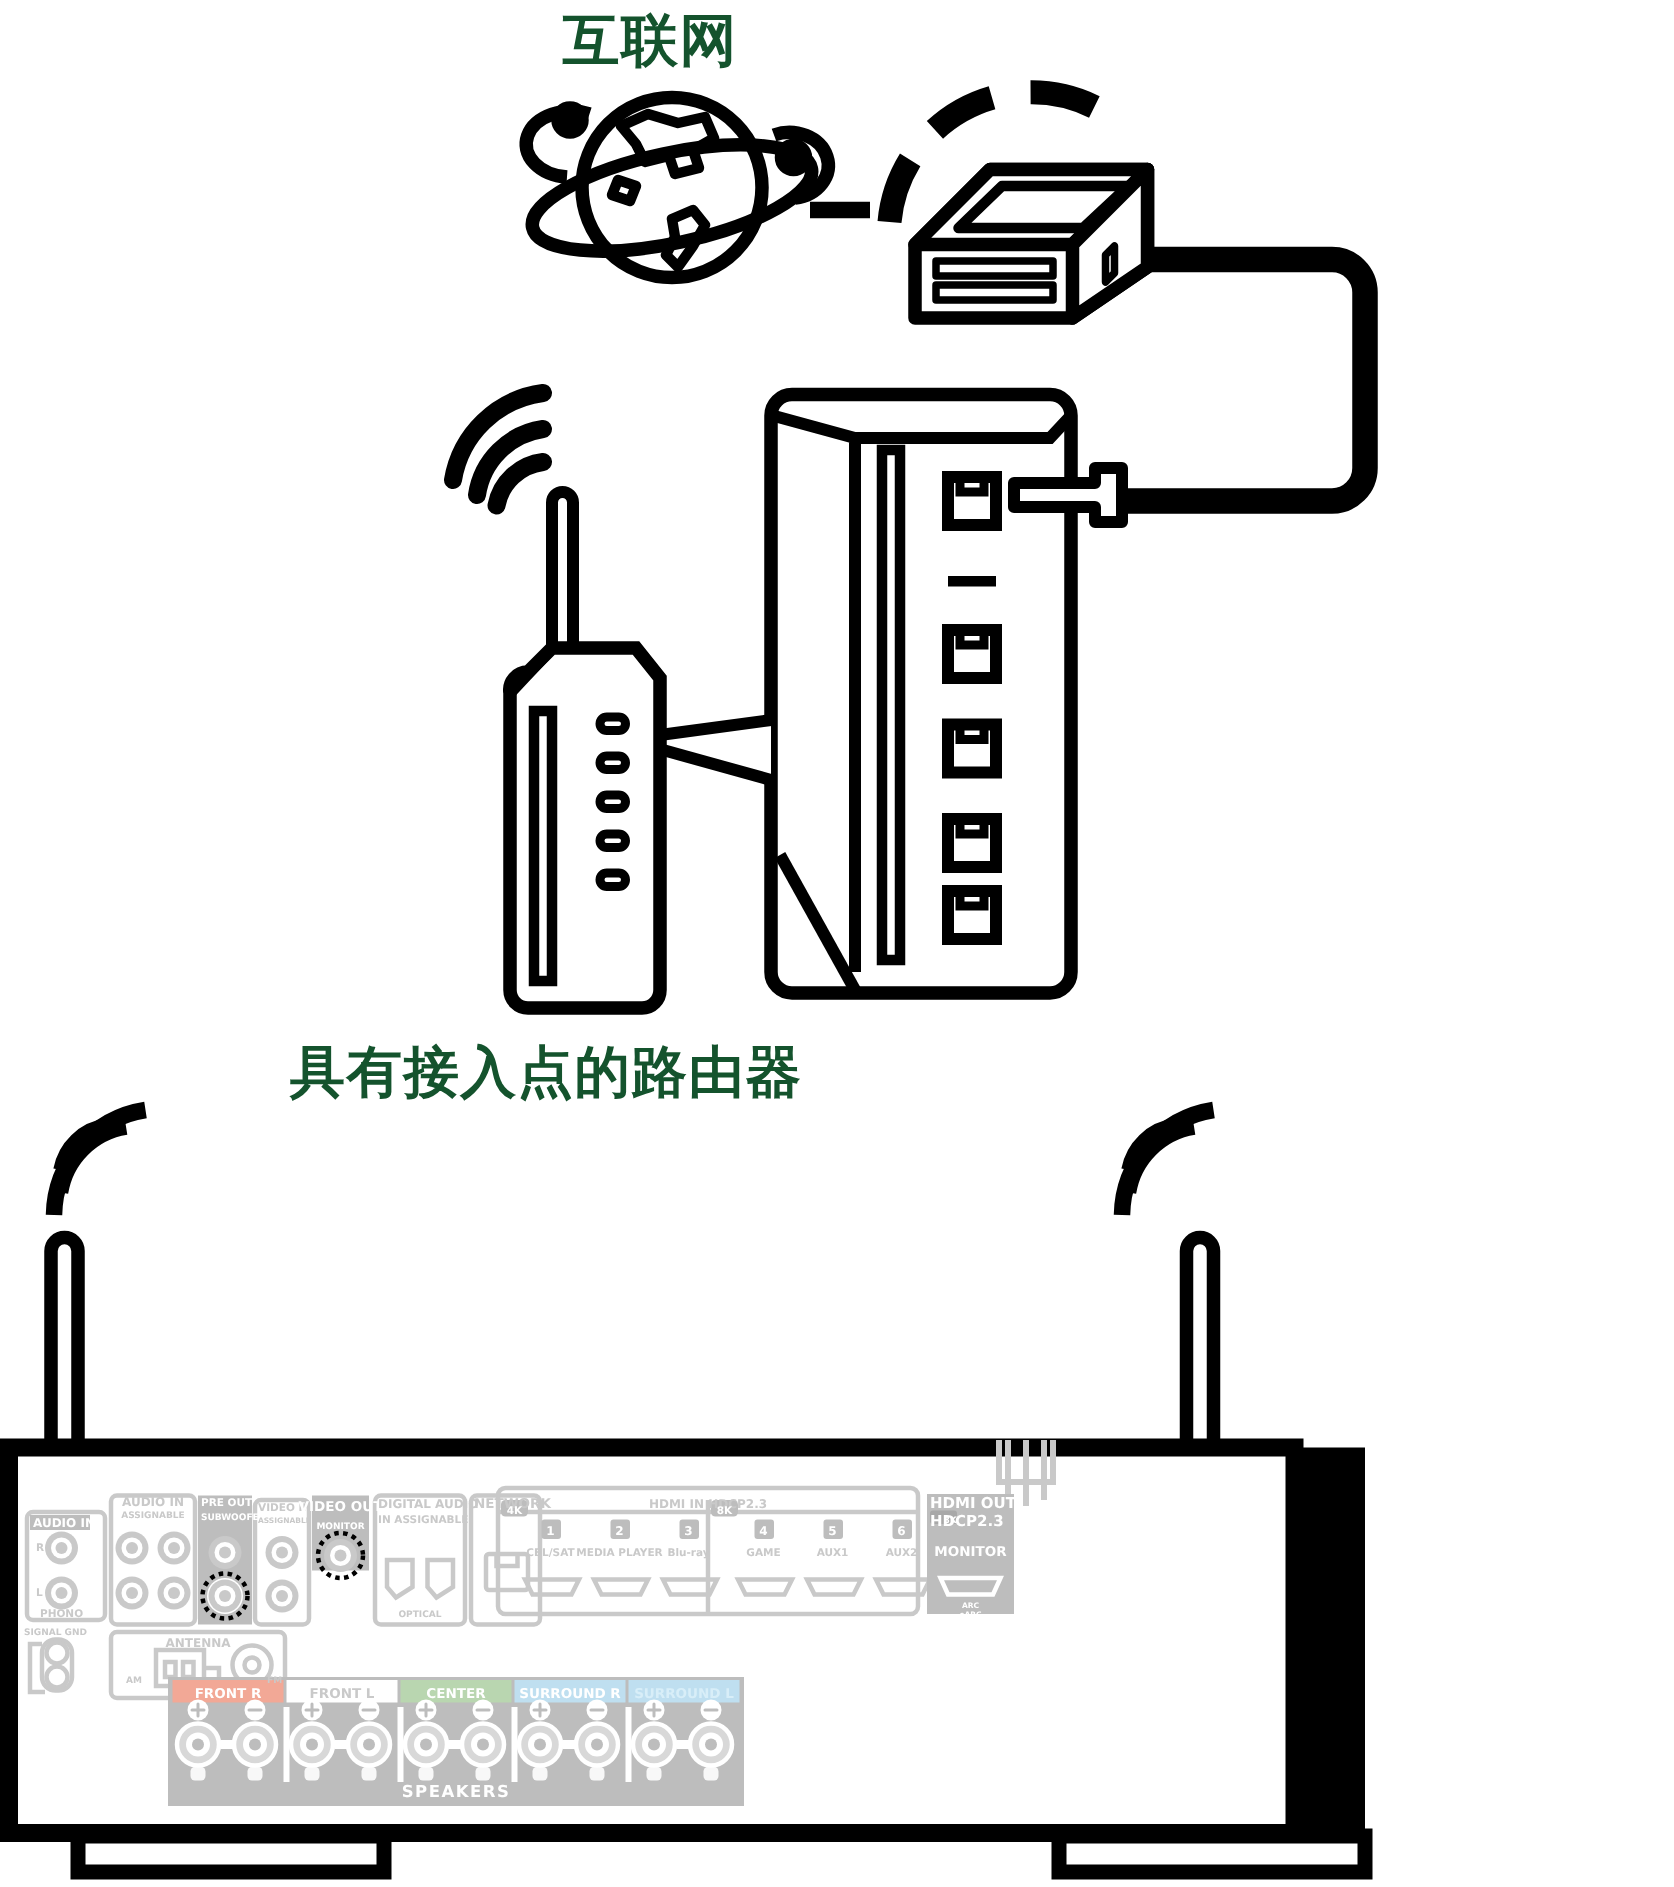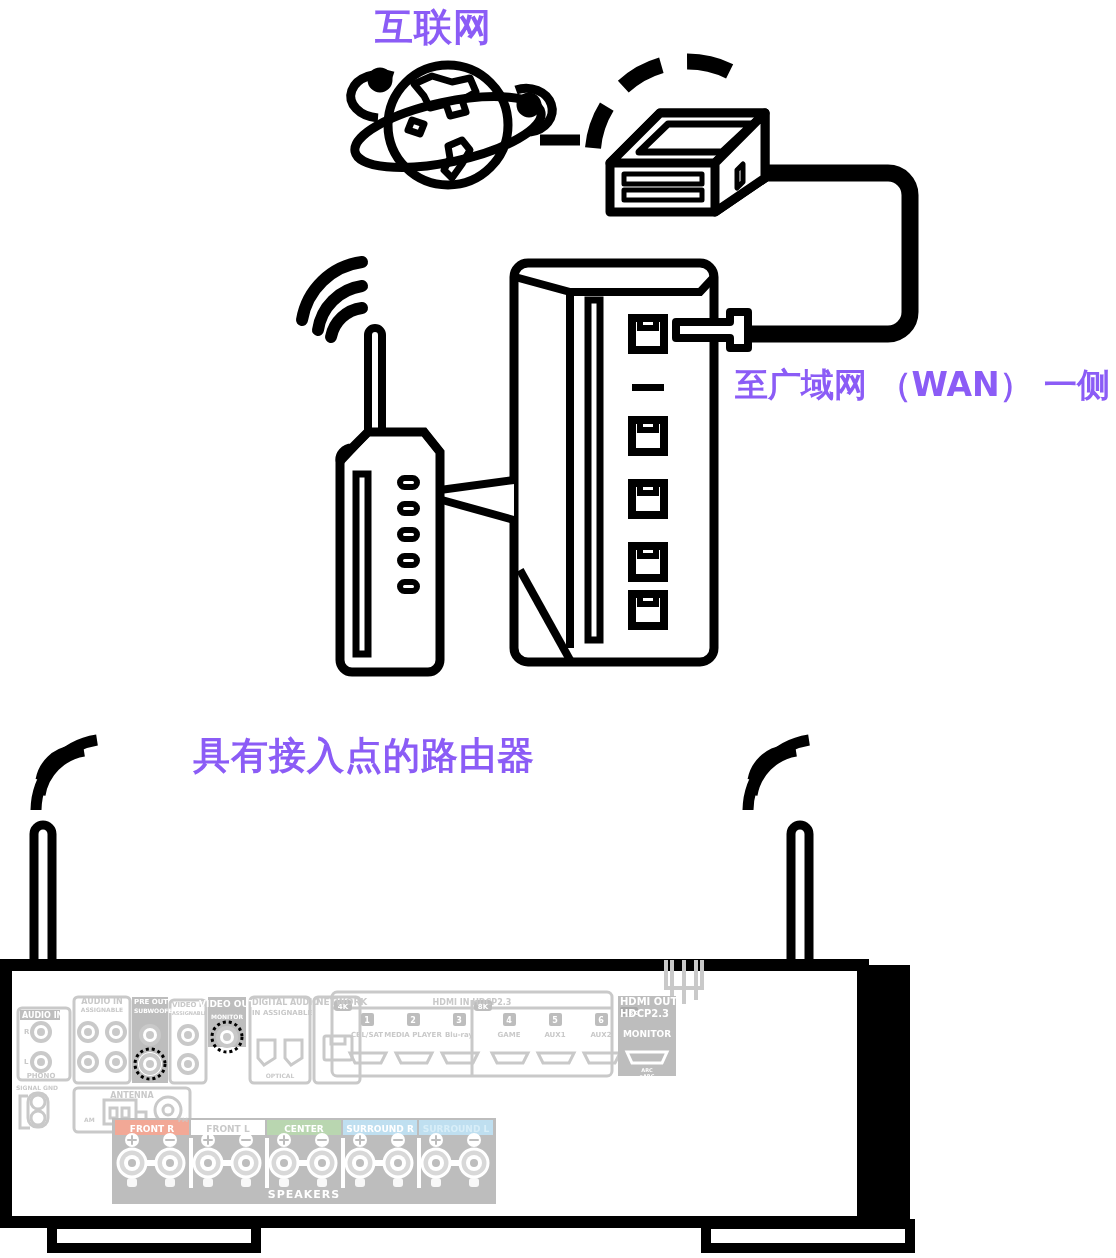--- a/index.html
+++ b/index.html
@@ -12,46 +12,45 @@
   }
   #page {
     position: relative;
     width: 1116px;
     height: 1258px;
     background: #ffffff;
     overflow: hidden;
   }
   .lbl {
     position: absolute;
-    color: #8b5cf6;
+    color: #14532d;
     font-weight: bold;
     white-space: nowrap;
     line-height: 1;
     font-family: "DejaVu Sans", "Liberation Sans", sans-serif;
     text-align: right;
   }
   #lbl-internet { left: 375px; top: 8px;  font-size: 38px; letter-spacing: 1px; }
   #lbl-modem    { left: 790px; top: 105px; font-size: 37px; letter-spacing: 1px; }
   #lbl-wan      { left: 735px; top: 368px; font-size: 33px; letter-spacing: 0px; }
-  #lbl-router   { left: 193px; top: 696px; font-size: 37px; letter-spacing: 1px; margin-top: 41px; }
+  #lbl-router   { left: 193px; top: 696px; font-size: 37px; letter-spacing: 1px; }
 
   .svg-layer {
     position: absolute;
     left: 0; top: 0;
     width: 1116px;
     height: 1258px;
   }
 </style>
 </head>
 <body>
 
 <div id="page">
 
   <div class="lbl" id="lbl-internet">互联网</div>
-  <div class="lbl" id="lbl-wan">至广域网 （WAN） 一侧</div>
   <div class="lbl" id="lbl-router">具有接入点的路由器</div>
 
   <svg class="svg-layer" viewBox="0 0 1116 1258">
 
     <g fill="none" stroke="#000" stroke-width="9">
       <circle cx="448" cy="125" r="60"></circle>
       <ellipse cx="448" cy="132" rx="95" ry="30" transform="rotate(-12 448 132)"></ellipse>
       <path d="M 393 76 A 30 22 0 1 0 378 118" stroke-width="9"></path>
       <circle cx="380" cy="80" r="8" fill="#000"></circle>
       <path d="M 516 90 A 26 22 0 1 1 530 132" stroke-width="9"></path>

